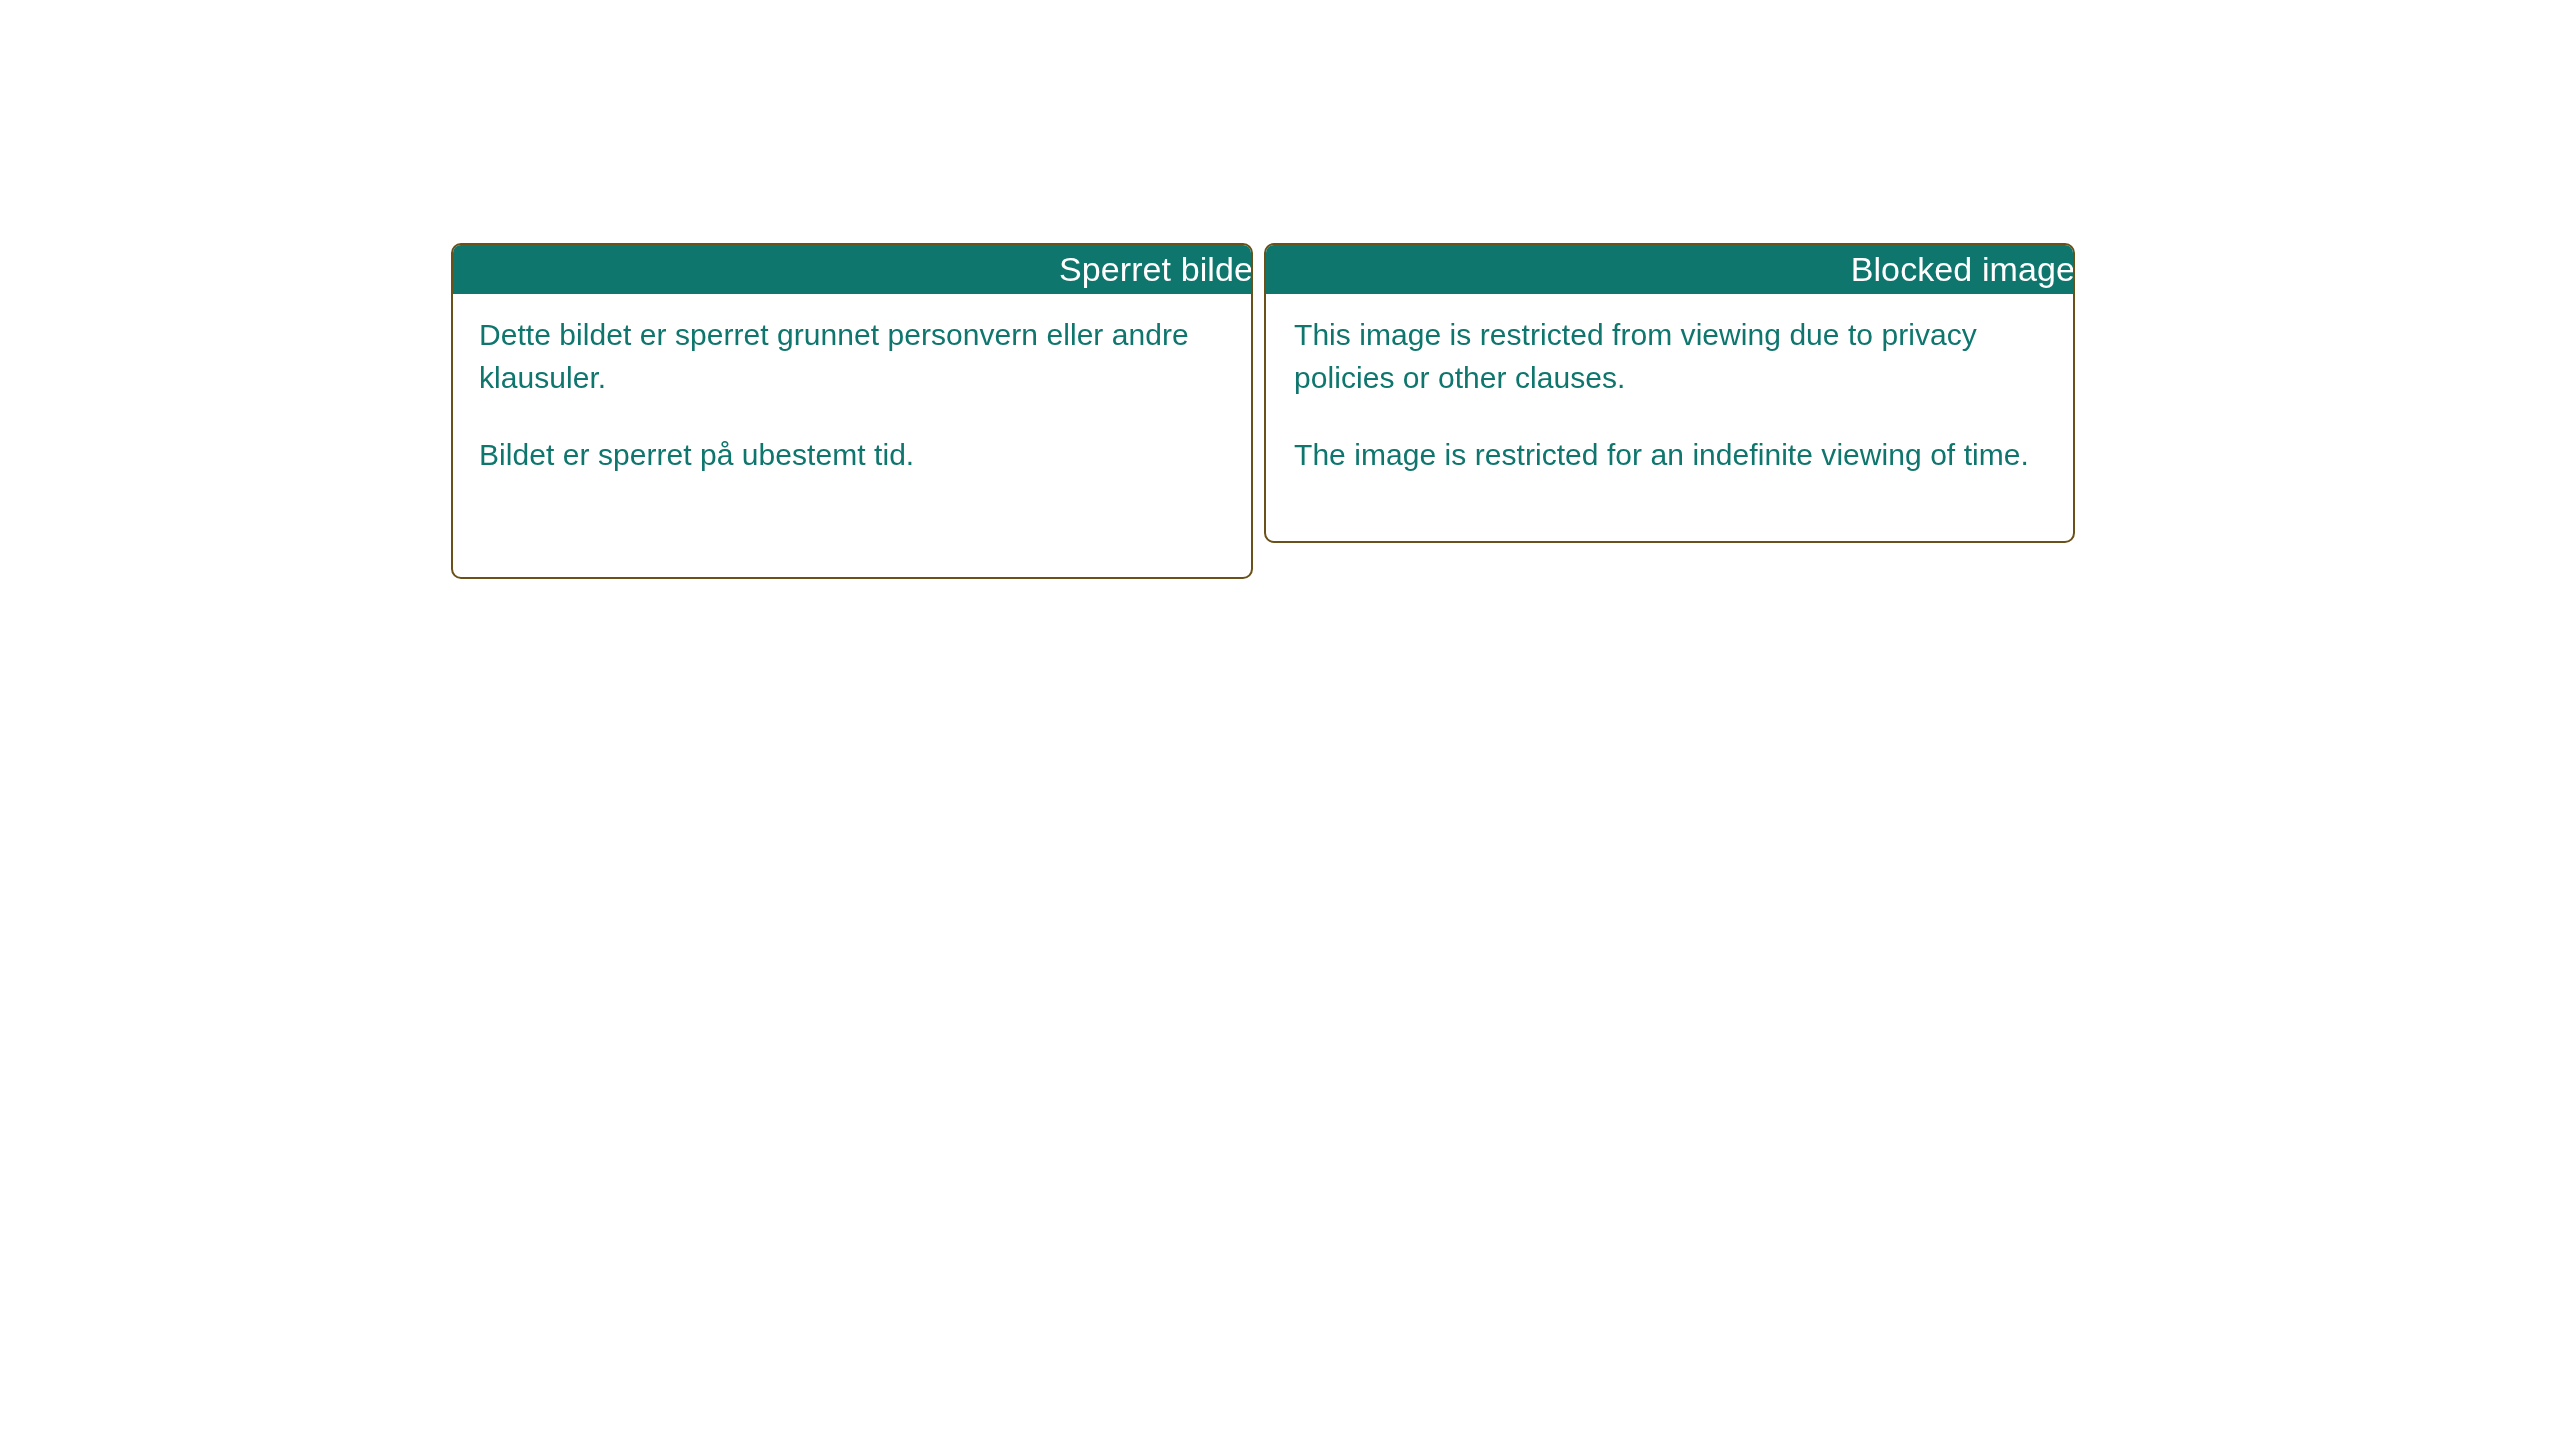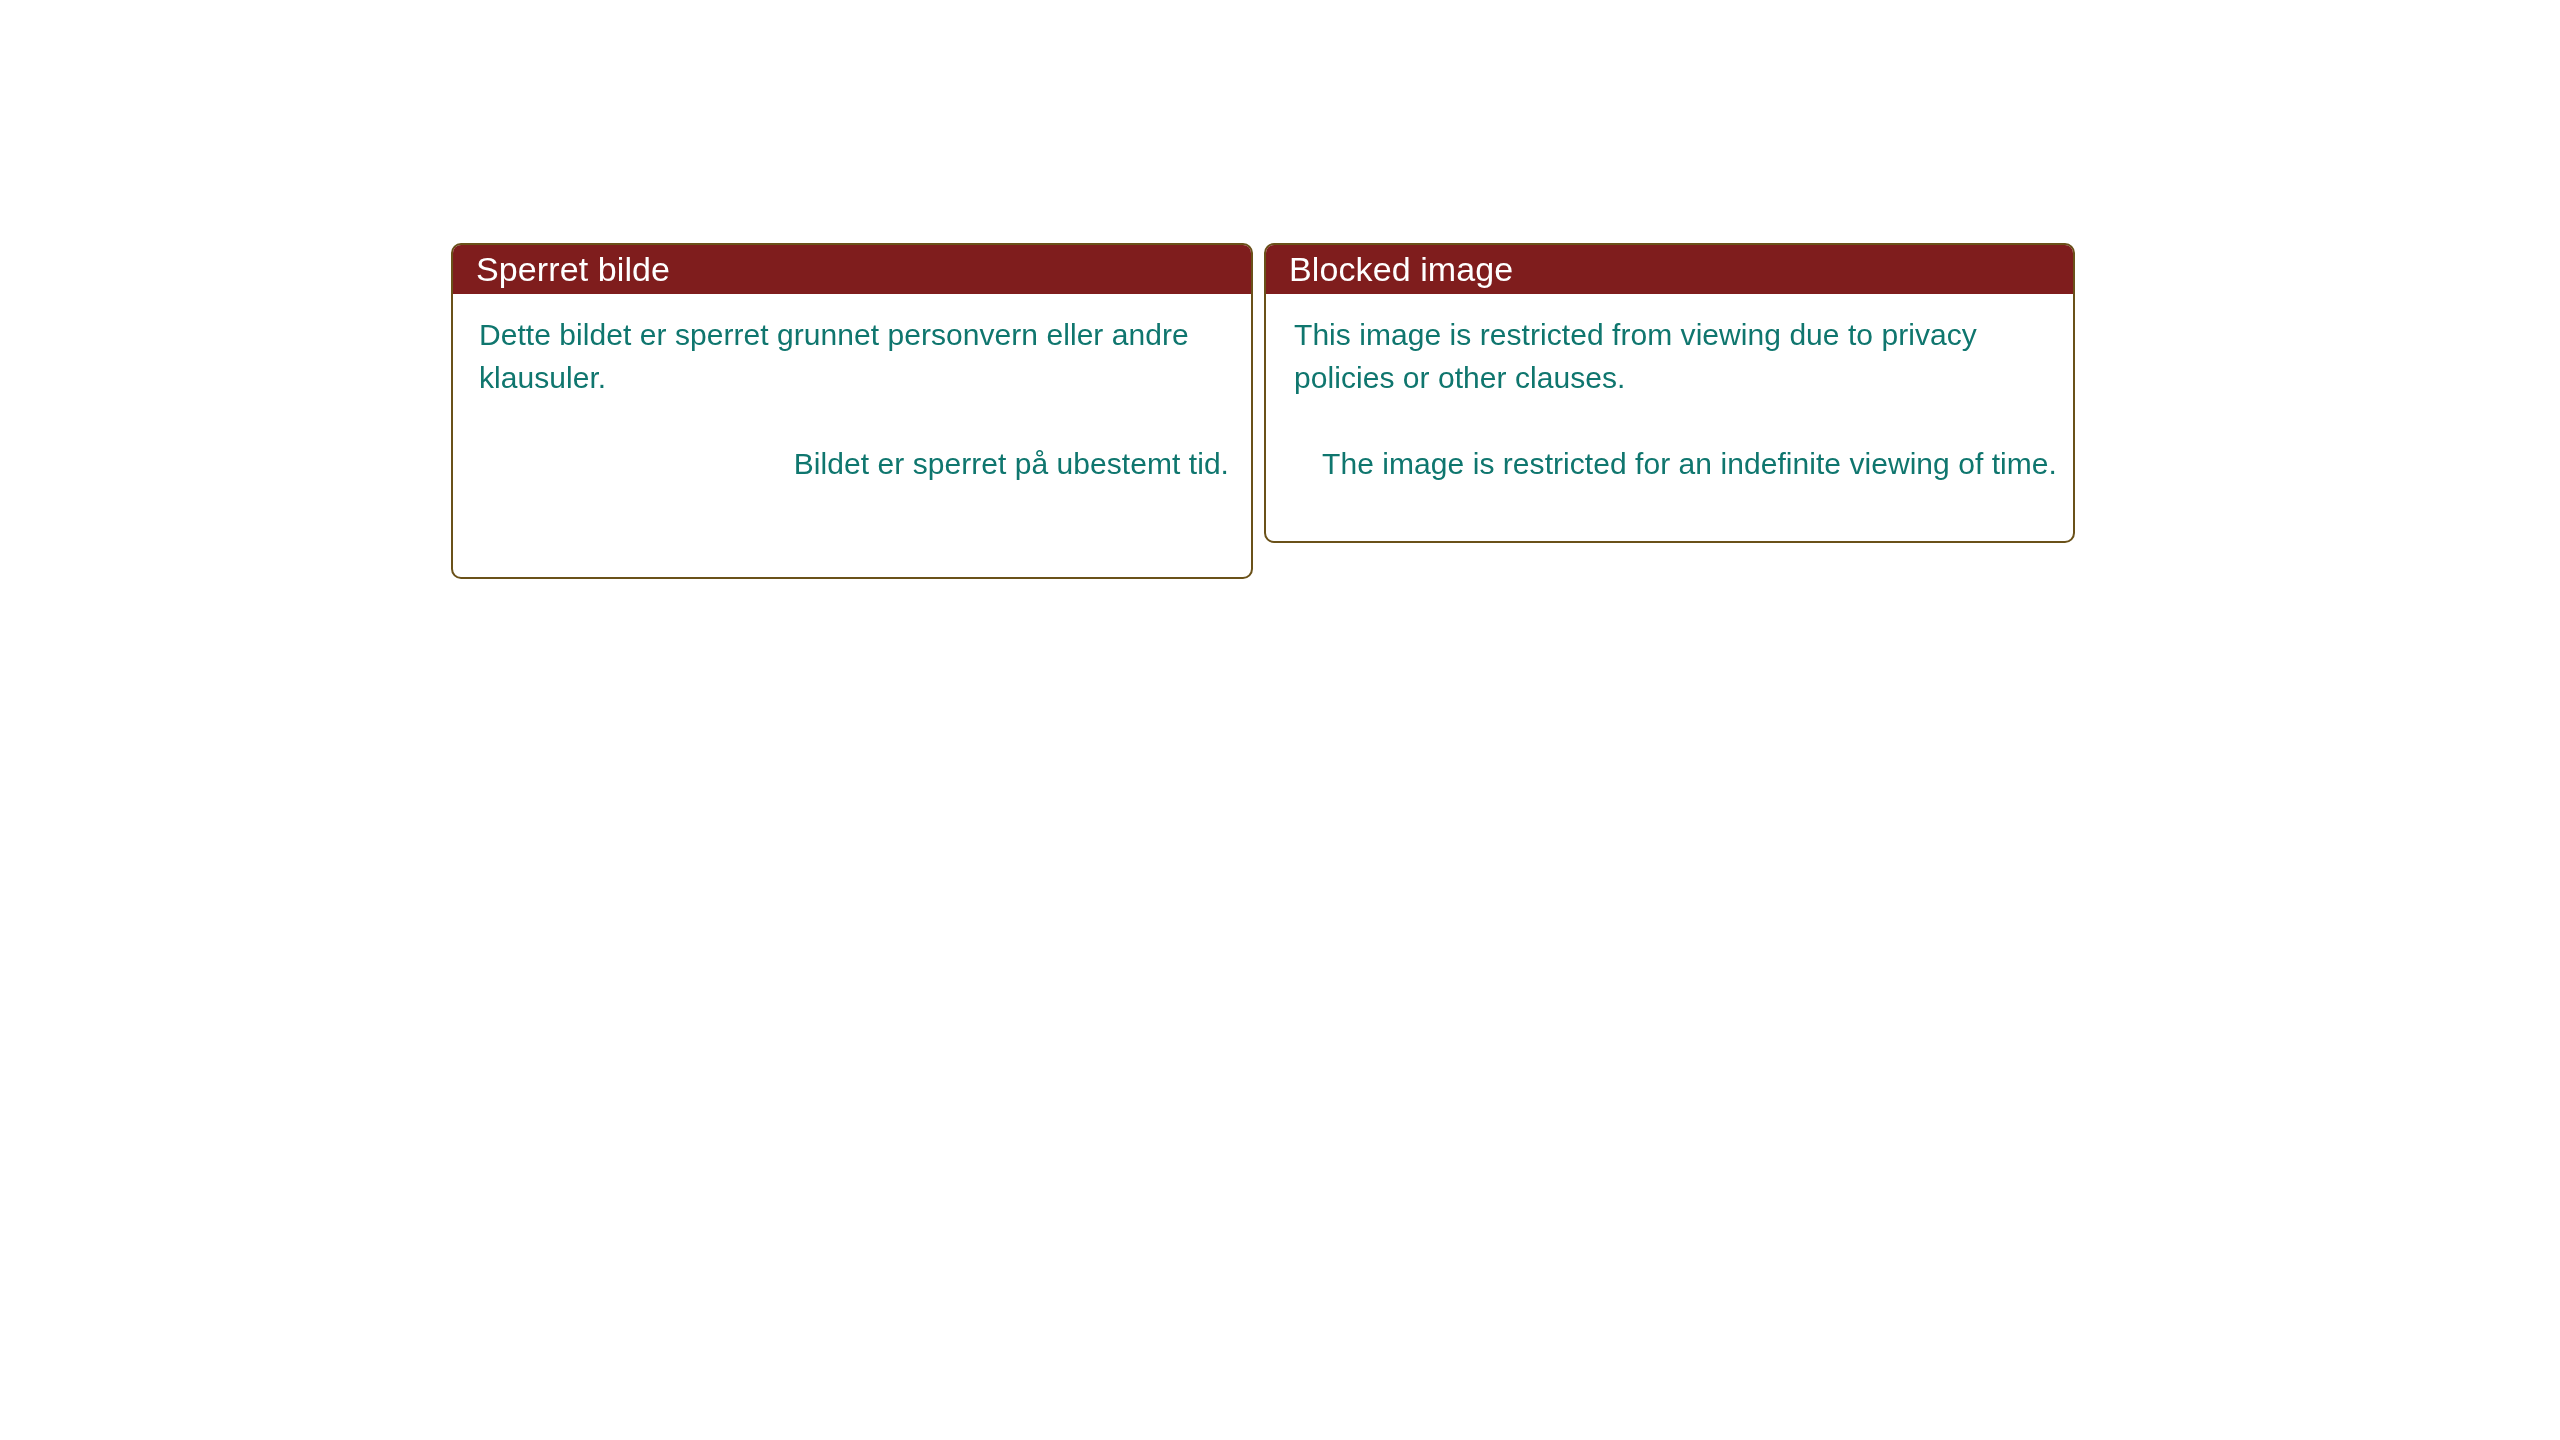--- a/index.html
+++ b/index.html
@@ -43,27 +43,28 @@
   .notice-card.card-en {
     left: 1264px;
     top: 243px;
     width: 811px;
     height: 300px;
   }
 
   .card-header {
     box-sizing: border-box;
     height: 51px;
-    background: #7f1d1d;
+    background: #0f766e;
     margin: -2px -2px 0 -2px;
     border-top-left-radius: 9px;
     border-top-right-radius: 9px;
     display: flex;
     align-items: center;
     padding: 0 0 0 25px;
+    justify-content: flex-end;
   }
 
   .card-title {
     color: #ffffff;
     font-size: 34px;
     line-height: 38px;
     font-weight: 400;
     letter-spacing: 0.1px;
     white-space: nowrap;
   }
@@ -76,22 +77,21 @@
   .card-paragraph {
     color: #0f766e;
     font-size: 30px;
     line-height: 43px;
     font-weight: 400;
     margin: 0;
     letter-spacing: 0.05px;
   }
 
   .card-paragraph + .card-paragraph {
-    margin-top: 43px;
-    text-align: right;
+    margin-top: 34px;
   }
 
   .card-en .card-body {
     padding-left: 28px;
     padding-right: 16px;
   }
 </style>
 </head>
 <body>
 

